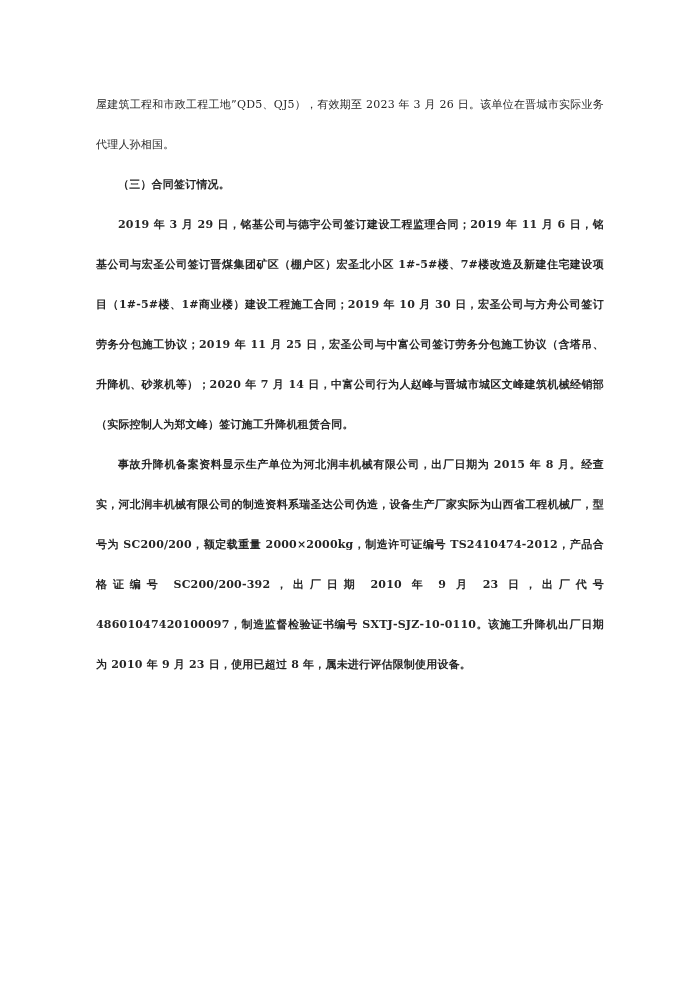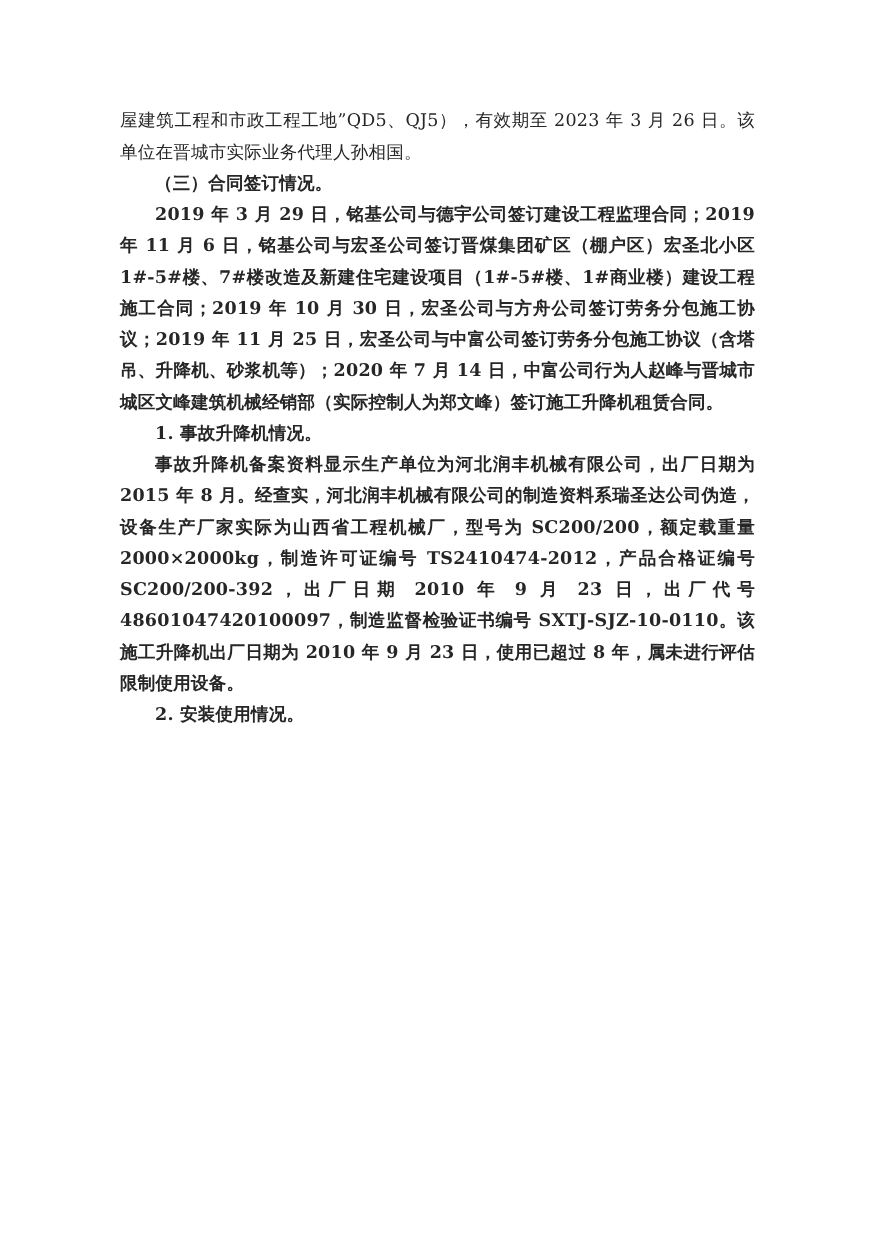--- a/index.html
+++ b/index.html
@@ -15,36 +15,34 @@
   }
   .page {
     box-sizing: border-box;
     width: 700px;
     height: 990px;
     background: #ffffff;
     padding: 85px 96px 0 96px;
   }
   .para {
     margin: 0;
-    font-size: 14px;
-    line-height: 25px;
+    font-size: 11px;
+    line-height: 40px;
     color: #262626;
     text-align: justify;
     text-justify: inter-ideograph;
     letter-spacing: 0.2px;
     word-break: break-word;
   }
   .para.indent {
     text-indent: 2em;
     font-weight: bold;
   }
 </style>
 </head>
 <body>
 
 <div class="page">
   <p class="para">屋建筑工程和市政工程工地”QD5、QJ5），有效期至 2023 年 3 月 26 日。该单位在晋城市实际业务代理人孙相国。</p>
   <p class="para indent">（三）合同签订情况。</p>
   <p class="para indent">2019 年 3 月 29 日，铭基公司与德宇公司签订建设工程监理合同；2019 年 11 月 6 日，铭基公司与宏圣公司签订晋煤集团矿区（棚户区）宏圣北小区 1#-5#楼、7#楼改造及新建住宅建设项目（1#-5#楼、1#商业楼）建设工程施工合同；2019 年 10 月 30 日，宏圣公司与方舟公司签订劳务分包施工协议；2019 年 11 月 25 日，宏圣公司与中富公司签订劳务分包施工协议（含塔吊、升降机、砂浆机等）；2020 年 7 月 14 日，中富公司行为人赵峰与晋城市城区文峰建筑机械经销部（实际控制人为郑文峰）签订施工升降机租赁合同。</p>
-  <p class="para indent">1. 事故升降机情况。</p>
   <p class="para indent">事故升降机备案资料显示生产单位为河北润丰机械有限公司，出厂日期为 2015 年 8 月。经查实，河北润丰机械有限公司的制造资料系瑞圣达公司伪造，设备生产厂家实际为山西省工程机械厂，型号为 SC200/200，额定载重量 2000×2000kg，制造许可证编号 TS2410474-2012，产品合格证编号 SC200/200-392，出厂日期 2010 年 9 月 23 日，出厂代号 48601047420100097，制造监督检验证书编号 SXTJ-SJZ-10-0110。该施工升降机出厂日期为 2010 年 9 月 23 日，使用已超过 8 年，属未进行评估限制使用设备。</p>
-  <p class="para indent">2. 安装使用情况。</p>
 </div>
 
 </body></html>

